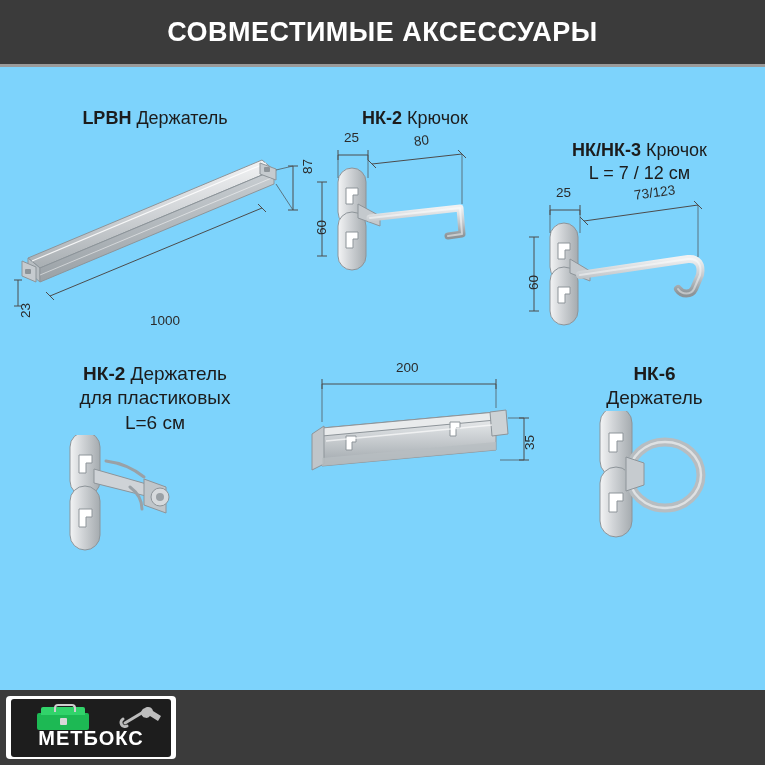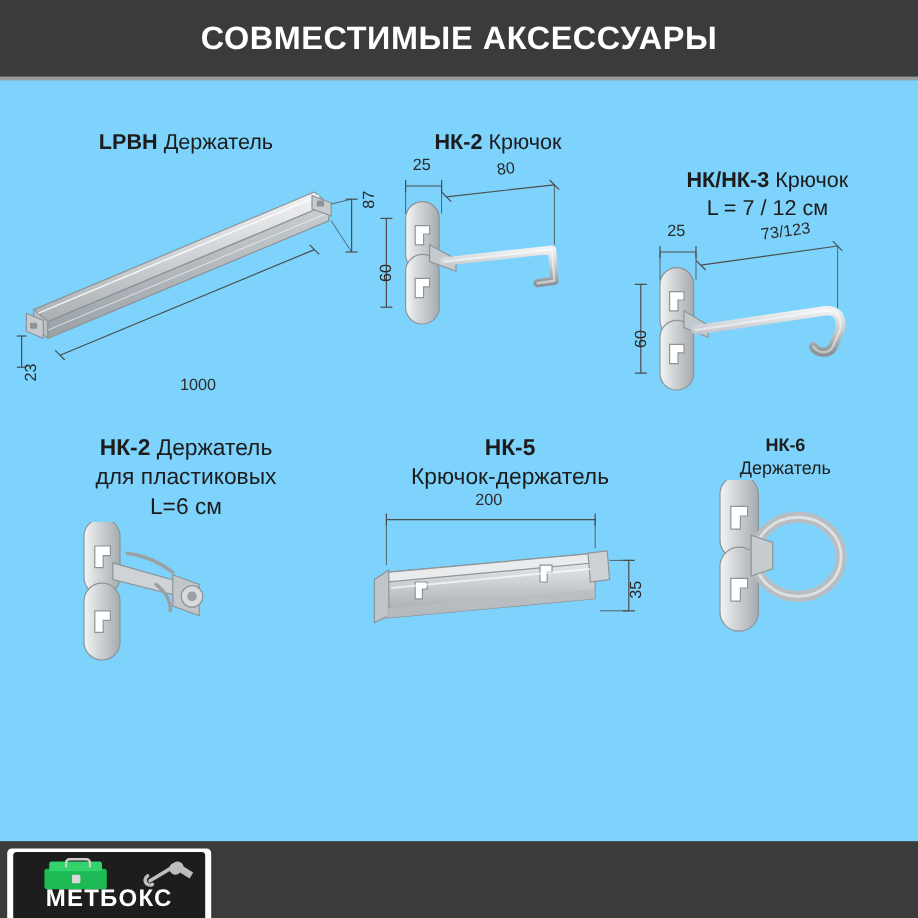--- a/index.html
+++ b/index.html
@@ -83,21 +83,21 @@
     color: #2b2b2b;
     white-space: nowrap;
   }
 
   
   .footer {
     position: absolute;
     left: 0;
     bottom: 0;
     width: 765px;
-    height: 64px;
+    height: 75px;
     background: #3b3b3b;
   }
   .logo-box {
     position: absolute;
     left: 6px;
     top: 6px;
     width: 170px;
     height: 63px;
     background: #ffffff;
     border-radius: 4px;
@@ -355,24 +355,20 @@
           <circle cx="150" cy="62" r="9" fill="#d6dadd" stroke="#8d9499" stroke-width="1"></circle>
           <circle cx="150" cy="62" r="4" fill="#9aa1a6"></circle>
 
           <path d="M96,26 C112,28 124,34 134,42" fill="none" stroke="#9aa1a6" stroke-width="3" stroke-linecap="round"></path>
           <path d="M120,52 C128,58 132,66 132,74" fill="none" stroke="#9aa1a6" stroke-width="3" stroke-linecap="round"></path>
         </svg>
       </div>
     </div>
 
     <div class="cell" style="left:300px; top:295px; width:250px; height:300px;">
-      <div class="cell-title" style="font-size:19px;">
-        <span class="code">НК-5</span><br>
-        <span>Крючок-держатель</span>
-      </div>
 
       <div class="cell-fig" style="height:180px;">
         <svg width="250" height="180" viewBox="0 0 250 180">
           <defs>
             <linearGradient id="g-bar" x1="0" y1="0" x2="0" y2="1">
               <stop offset="0%" stop-color="#f2f3f4"></stop>
               <stop offset="40%" stop-color="#d1d5d8"></stop>
               <stop offset="100%" stop-color="#9fa6ab"></stop>
             </linearGradient>
           </defs>
@@ -404,21 +400,21 @@
           <line x1="208" y1="56" x2="224" y2="56" stroke="#4c4c4c" stroke-width="0.7"></line>
           <line x1="200" y1="98" x2="224" y2="98" stroke="#4c4c4c" stroke-width="0.7"></line>
         </svg>
 
         <div class="dim" style="left:96px; top:-2px;">200</div>
         <div class="dim" style="left:222px; top:88px; transform:rotate(-90deg); transform-origin:0 0;">35</div>
       </div>
     </div>
 
     <div class="cell" style="left:552px; top:295px; width:205px; height:300px;">
-      <div class="cell-title" style="font-size:15px;">
+      <div class="cell-title" style="font-size:19px;">
         <span class="code">НК-6</span><br>
         <span>Держатель</span>
       </div>
 
       <div class="cell-fig" style="height:180px;">
         <svg width="205" height="180" viewBox="0 0 205 180">
 
           <path d="M48,12 a16,16 0 0 1 32,0 v38 a16,16 0 0 1 -32,0 z" fill="url(#g-plate)" stroke="#8d9499" stroke-width="1"></path>
           <path d="M48,72 a16,16 0 0 1 32,0 v38 a16,16 0 0 1 -32,0 z" fill="url(#g-plate)" stroke="#8d9499" stroke-width="1"></path>
           <path d="M57,22 h14 v8 h-6 v11 h-8 z" fill="#ffffff" stroke="#8d9499" stroke-width="1"></path>

